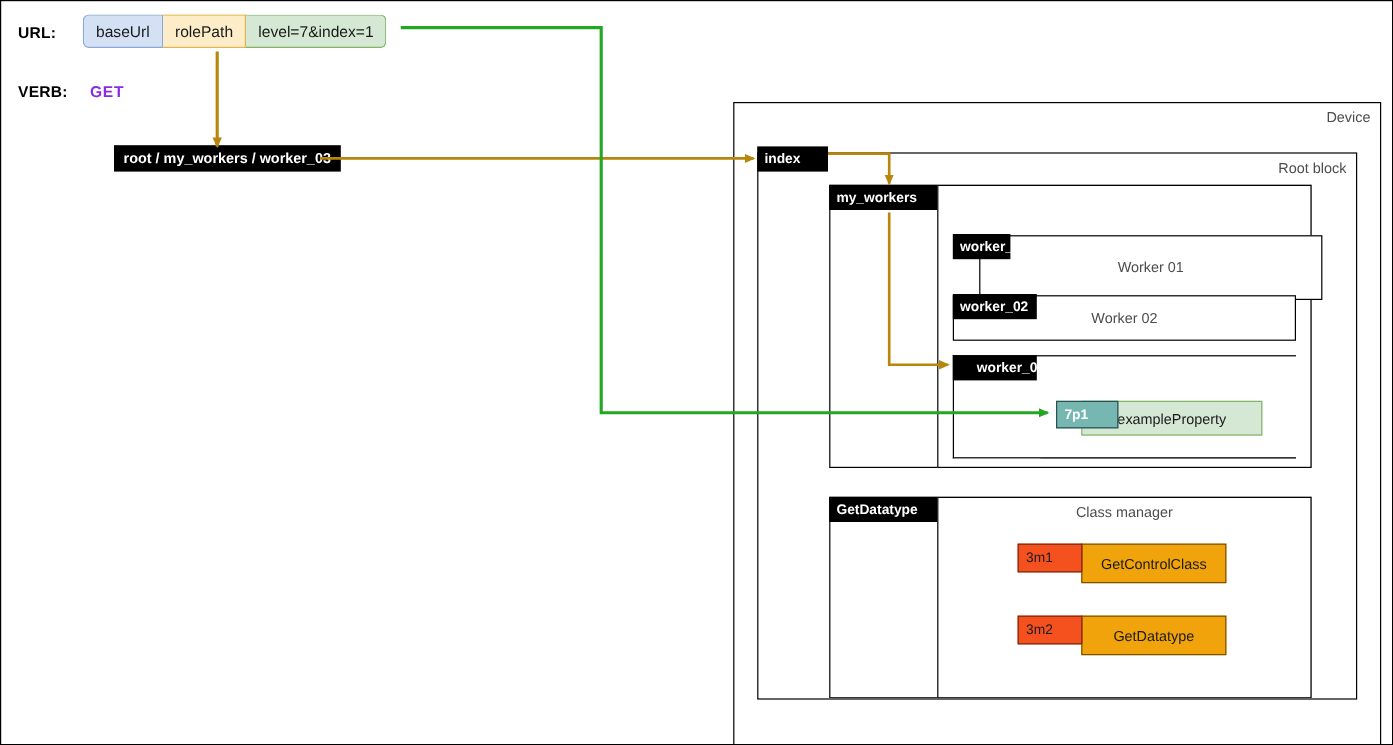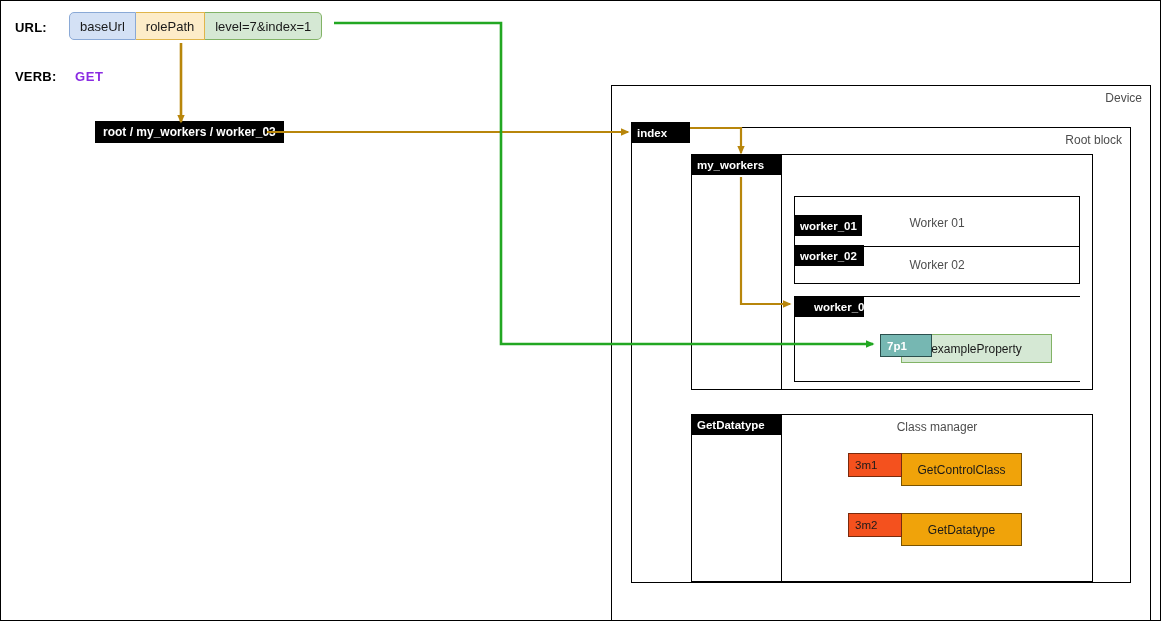--- a/index.html
+++ b/index.html
@@ -143,22 +143,22 @@
   <div class="abs block" style="left:630px;top:126px;width:500px;height:456px;">
     <div class="block-caption caption-right">Root block</div>
   </div>
   <div class="abs tab" style="left:630px;top:121px;width:59px;">index</div>
 
   <div class="abs block" style="left:690px;top:153px;width:402px;height:236px;"></div>
   <div class="abs block-caption" style="left:780px;top:159px;width:312px;text-align:center;">Workers block</div>
   <div class="abs block" style="left:780px;top:153px;width:312px;height:236px;"></div>
   <div class="abs tab" style="left:690px;top:153px;width:90px;">my_workers</div>
 
-  <div class="abs leaf" style="left:793px;top:195px;width:286px;height:54px;">Worker 01</div>
-  <div class="abs tab" style="left:793px;top:194px;width:68px;margin-top:20px;">worker_01</div>
+  <div class="abs leaf" style="left:815px;top:195px;width:286px;height:54px;">Worker 01</div>
+  <div class="abs tab" style="left:793px;top:194px;width:48px;">worker_01</div>
 
   <div class="abs leaf" style="left:793px;top:245px;width:286px;height:38px;">Worker 02</div>
   <div class="abs tab" style="left:793px;top:244px;width:70px;">worker_02</div>
 
   <div class="abs block" style="left:866px;top:295px;width:213px;height:86px;"></div>
   <div class="abs block-caption" style="left:866px;top:301px;width:213px;text-align:center;">Worker 03</div>
   <div class="abs block" style="left:793px;top:295px;width:286px;height:86px;border-right:none;"></div>
   <div class="abs tab" style="left:793px;top:295px;width:70px;padding-left:20px;">worker_03</div>
 
   <div class="abs prop-body" style="left:900px;top:333px;width:151px;height:29px;">exampleProperty</div>

